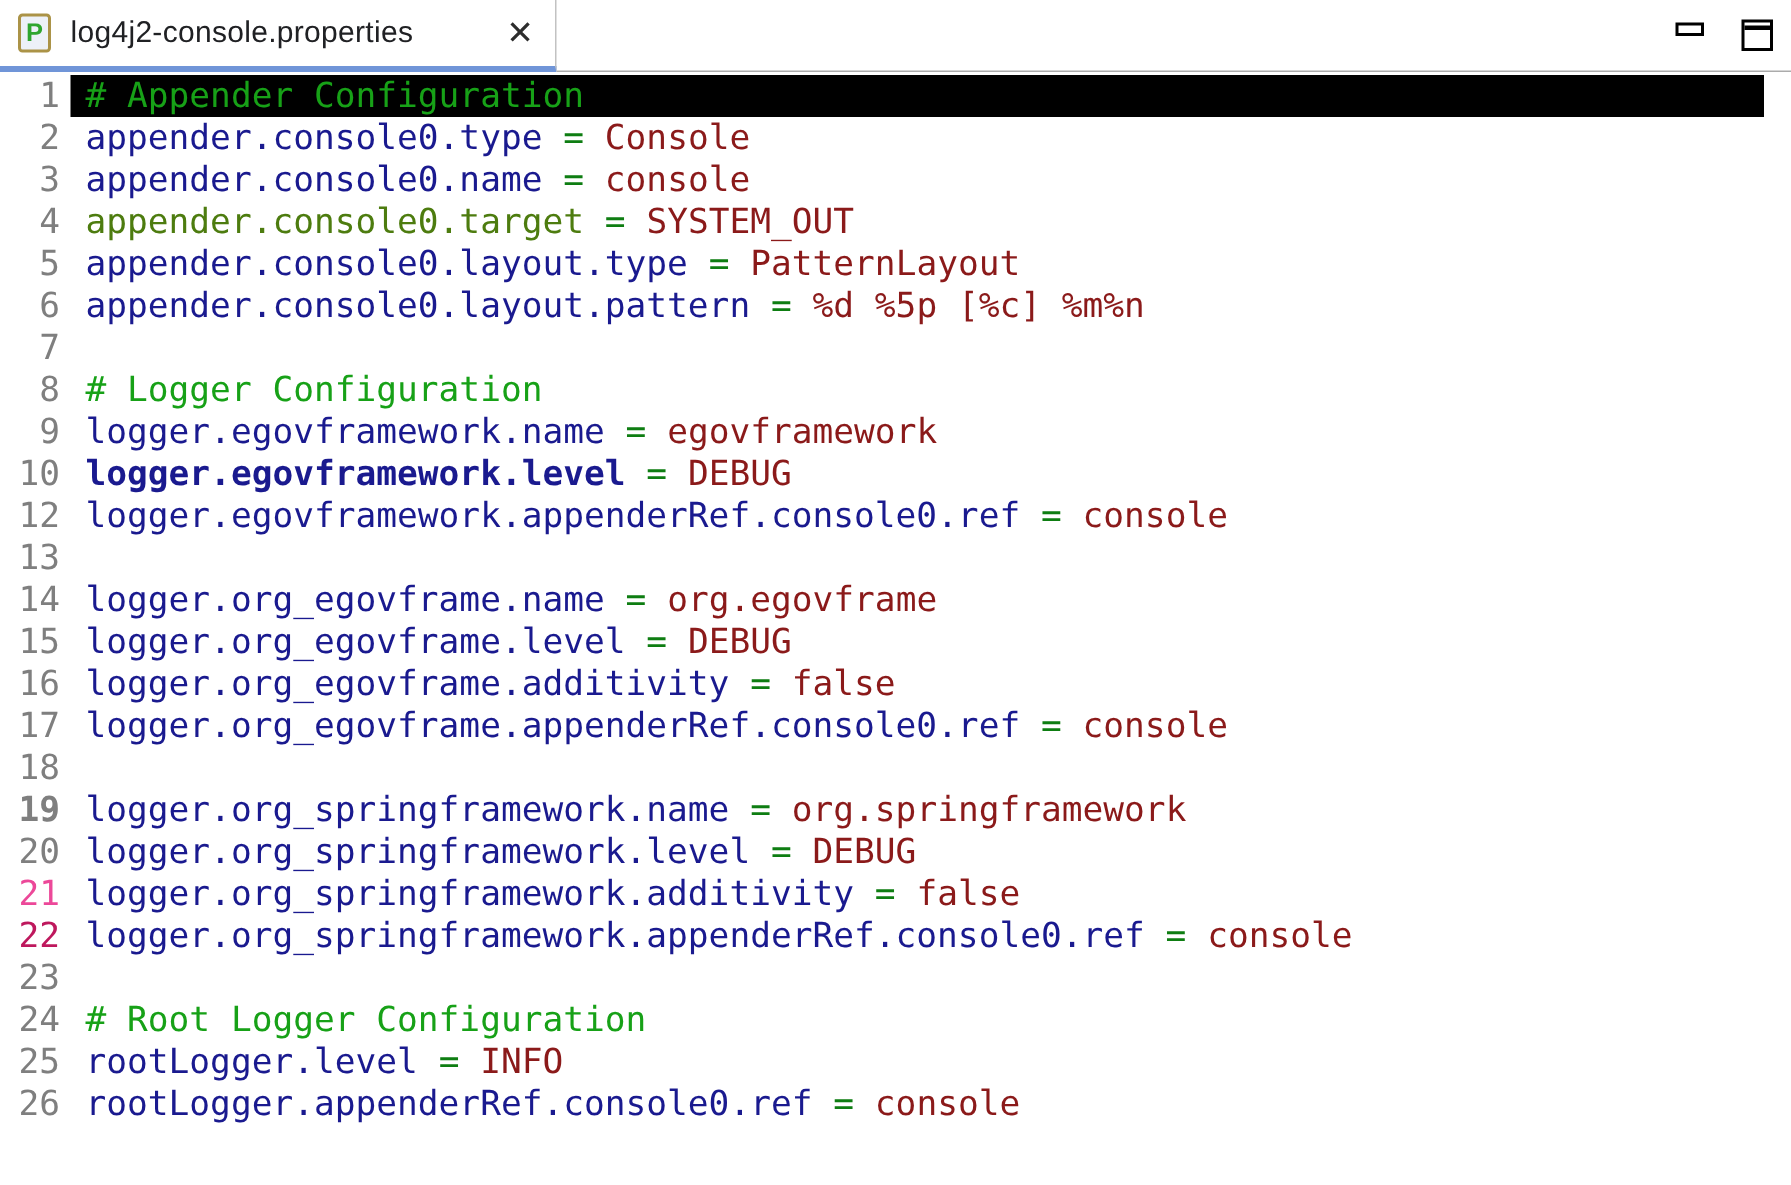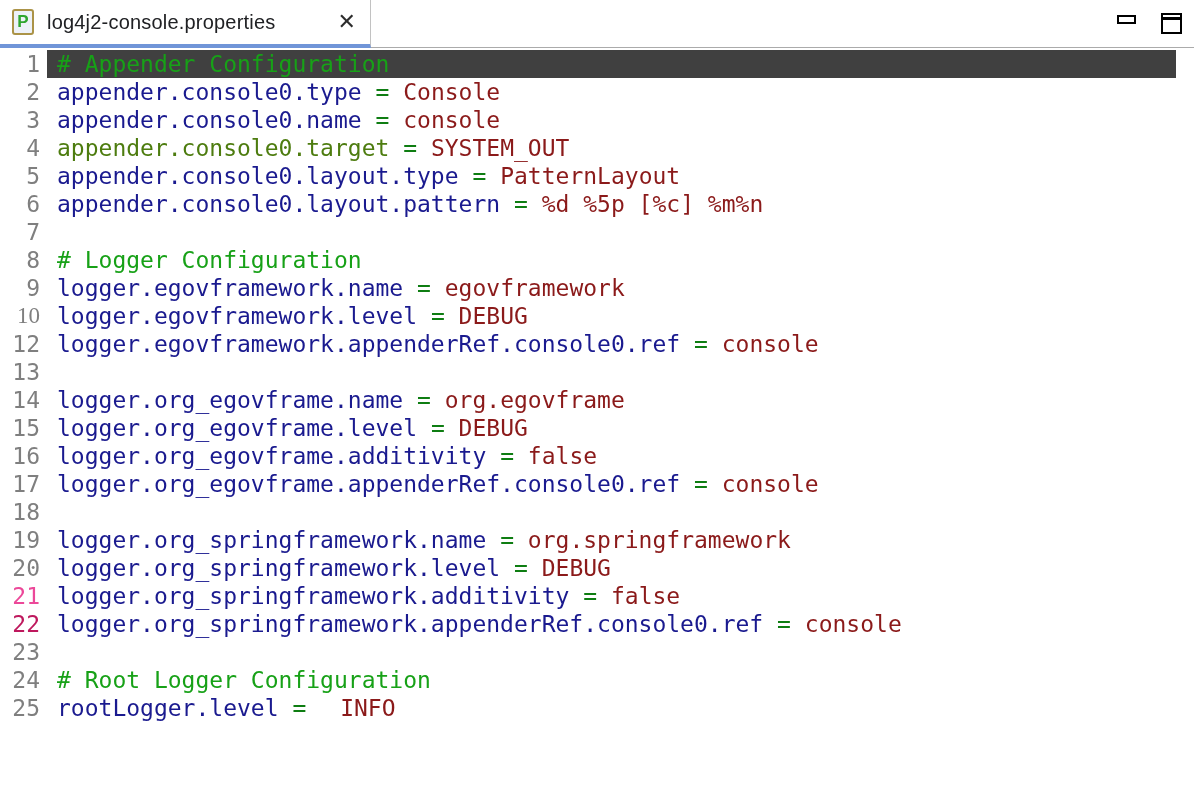--- a/index.html
+++ b/index.html
@@ -64,40 +64,41 @@
       <span class="tab-close">✕</span>
     </div>
     <div class="tabbar-rest">
       <span class="min-icon"></span>
       <span class="max-icon"></span>
     </div>
   </div>
 
   <div class="editor">
     <div>
-        <div class="line"><span class="ln" style="color: rgb(127, 127, 127);">1</span><span class="code" style="background: #404040;"><span style="color: rgb(23, 161, 23);"># Appender Configuration</span></span></div>
+        <div class="line"><span class="ln" style="color: rgb(127, 127, 127);">1</span><span class="code" style="background: #000000;"><span style="color: rgb(23, 161, 23);"># Appender Configuration</span></span></div>
         <div class="line"><span class="ln" style="color: rgb(127, 127, 127);">2</span><span class="code"><span style="color: rgb(26, 26, 143);">appender.console0.type</span><span> </span><span style="color: rgb(14, 125, 18);">=</span><span> </span><span style="color: rgb(139, 26, 26);">Console</span></span></div>
         <div class="line"><span class="ln" style="color: rgb(127, 127, 127);">3</span><span class="code"><span style="color: rgb(26, 26, 143); text-align: center;">appender.console0.name</span><span> </span><span style="color: rgb(14, 125, 18);">=</span><span> </span><span style="color: rgb(139, 26, 26);">console</span></span></div>
         <div class="line"><span class="ln" style="color: rgb(127, 127, 127);">4</span><span class="code"><span style="color: #4d7c0f;">appender.console0.target</span><span> </span><span style="color: rgb(14, 125, 18);">=</span><span> </span><span style="color: rgb(139, 26, 26);">SYSTEM_OUT</span></span></div>
         <div class="line"><span class="ln" style="color: rgb(127, 127, 127);">5</span><span class="code"><span style="color: rgb(26, 26, 143);">appender.console0.layout.type</span><span> </span><span style="color: rgb(14, 125, 18);">=</span><span> </span><span style="color: rgb(139, 26, 26);">PatternLayout</span></span></div>
         <div class="line"><span class="ln" style="color: rgb(127, 127, 127);">6</span><span class="code"><span style="color: rgb(26, 26, 143);">appender.console0.layout.pattern</span><span> </span><span style="color: rgb(14, 125, 18);">=</span><span> </span><span style="color: rgb(139, 26, 26);">%d %5p [%c] %m%n</span></span></div>
         <div class="line"><span class="ln" style="color: rgb(127, 127, 127);">7</span><span class="code"></span></div>
         <div class="line"><span class="ln" style="color: rgb(127, 127, 127);">8</span><span class="code"><span style="color: rgb(23, 161, 23);"># Logger Configuration</span></span></div>
         <div class="line"><span class="ln" style="color: rgb(127, 127, 127);">9</span><span class="code"><span style="color: rgb(26, 26, 143);">logger.egovframework.name</span><span> </span><span style="color: rgb(14, 125, 18);">=</span><span> </span><span style="color: rgb(139, 26, 26);">egovframework</span></span></div>
-        <div class="line"><span class="ln" style="color: rgb(127, 127, 127); font-family: Liberation Serif, serif;">10</span><span class="code"><span style="color: rgb(26, 26, 143);">logger.egovframework.level</span><span> </span><span style="color: rgb(14, 125, 18);">=</span><span> </span><span style="color: rgb(139, 26, 26);">DEBUG</span></span></div>
+        <div class="line"><span class="ln" style="color: rgb(127, 127, 127);">10</span><span class="code"><span style="color: rgb(26, 26, 143); font-weight: bold;">logger.egovframework.level</span><span> </span><span style="color: rgb(14, 125, 18);">=</span><span> </span><span style="color: rgb(139, 26, 26);">DEBUG</span></span></div>
         <div class="line"><span class="ln" style="color: rgb(127, 127, 127);">12</span><span class="code"><span style="color: rgb(26, 26, 143);">logger.egovframework.appenderRef.console0.ref</span><span> </span><span style="color: rgb(14, 125, 18);">=</span><span> </span><span style="color: rgb(139, 26, 26);">console</span></span></div>
         <div class="line"><span class="ln" style="color: rgb(127, 127, 127);">13</span><span class="code"></span></div>
         <div class="line"><span class="ln" style="color: rgb(127, 127, 127);">14</span><span class="code"><span style="color: rgb(26, 26, 143);">logger.org_egovframe.name</span><span> </span><span style="color: rgb(14, 125, 18);">=</span><span> </span><span style="color: rgb(139, 26, 26);">org.egovframe</span></span></div>
         <div class="line"><span class="ln" style="color: rgb(127, 127, 127);">15</span><span class="code"><span style="color: rgb(26, 26, 143);">logger.org_egovframe.level</span><span> </span><span style="color: rgb(14, 125, 18);">=</span><span> </span><span style="color: rgb(139, 26, 26);">DEBUG</span></span></div>
         <div class="line"><span class="ln" style="color: rgb(127, 127, 127);">16</span><span class="code"><span style="color: rgb(26, 26, 143);">logger.org_egovframe.additivity</span><span> </span><span style="color: rgb(14, 125, 18);">=</span><span> </span><span style="color: rgb(139, 26, 26);">false</span></span></div>
         <div class="line"><span class="ln" style="color: rgb(127, 127, 127);">17</span><span class="code"><span style="color: rgb(26, 26, 143);">logger.org_egovframe.appenderRef.console0.ref</span><span> </span><span style="color: rgb(14, 125, 18);">=</span><span> </span><span style="color: rgb(139, 26, 26);">console</span></span></div>
         <div class="line"><span class="ln" style="color: rgb(127, 127, 127);">18</span><span class="code"></span></div>
-        <div class="line"><span class="ln" style="color: rgb(127, 127, 127);">19</span><span class="code"><span style="color: rgb(26, 26, 143);">logger.org_springframework.name</span><span> </span><span style="color: rgb(14, 125, 18);">=</span><span> </span><span style="color: rgb(139, 26, 26);">org.springframework</span></span></div>
+        <div class="line"><span class="ln" style="color: rgb(127, 127, 127); font-weight: bold;">19</span><span class="code"><span style="color: rgb(26, 26, 143);">logger.org_springframework.name</span><span> </span><span style="color: rgb(14, 125, 18);">=</span><span> </span><span style="color: rgb(139, 26, 26);">org.springframework</span></span></div>
         <div class="line"><span class="ln" style="color: rgb(127, 127, 127);">20</span><span class="code"><span style="color: rgb(26, 26, 143);">logger.org_springframework.level</span><span> </span><span style="color: rgb(14, 125, 18);">=</span><span> </span><span style="color: rgb(139, 26, 26);">DEBUG</span></span></div>
         <div class="line"><span class="ln" style="color: #ec4899;">21</span><span class="code"><span style="color: rgb(26, 26, 143);">logger.org_springframework.additivity</span><span> </span><span style="color: rgb(14, 125, 18);">=</span><span> </span><span style="color: rgb(139, 26, 26);">false</span></span></div>
         <div class="line"><span class="ln" style="color: #be185d; text-align: right;">22</span><span class="code"><span style="color: rgb(26, 26, 143);">logger.org_springframework.appenderRef.console0.ref</span><span> </span><span style="color: rgb(14, 125, 18);">=</span><span> </span><span style="color: rgb(139, 26, 26);">console</span></span></div>
         <div class="line"><span class="ln" style="color: rgb(127, 127, 127);">23</span><span class="code"></span></div>
         <div class="line"><span class="ln" style="color: rgb(127, 127, 127);">24</span><span class="code"><span style="color: rgb(23, 161, 23);"># Root Logger Configuration</span></span></div>
-        <div class="line"><span class="ln" style="color: rgb(127, 127, 127);">25</span><span class="code"><span style="color: rgb(26, 26, 143);">rootLogger.level</span><span> </span><span style="color: rgb(14, 125, 18);">=</span><span> </span><span style="color: rgb(139, 26, 26); margin-left: 20px;">INFO</span></span></div>
+        <div class="line"><span class="ln" style="color: rgb(127, 127, 127);">25</span><span class="code"><span style="color: rgb(26, 26, 143);">rootLogger.level</span><span> </span><span style="color: rgb(14, 125, 18);">=</span><span> </span><span style="color: rgb(139, 26, 26);">INFO</span></span></div>
+        <div class="line"><span class="ln" style="color: rgb(127, 127, 127);">26</span><span class="code"><span style="color: rgb(26, 26, 143);">rootLogger.appenderRef.console0.ref</span><span> </span><span style="color: rgb(14, 125, 18);">=</span><span> </span><span style="color: rgb(139, 26, 26);">console</span></span></div>
       </div>
   </div>
 
 </div>
 
 </body></html>

